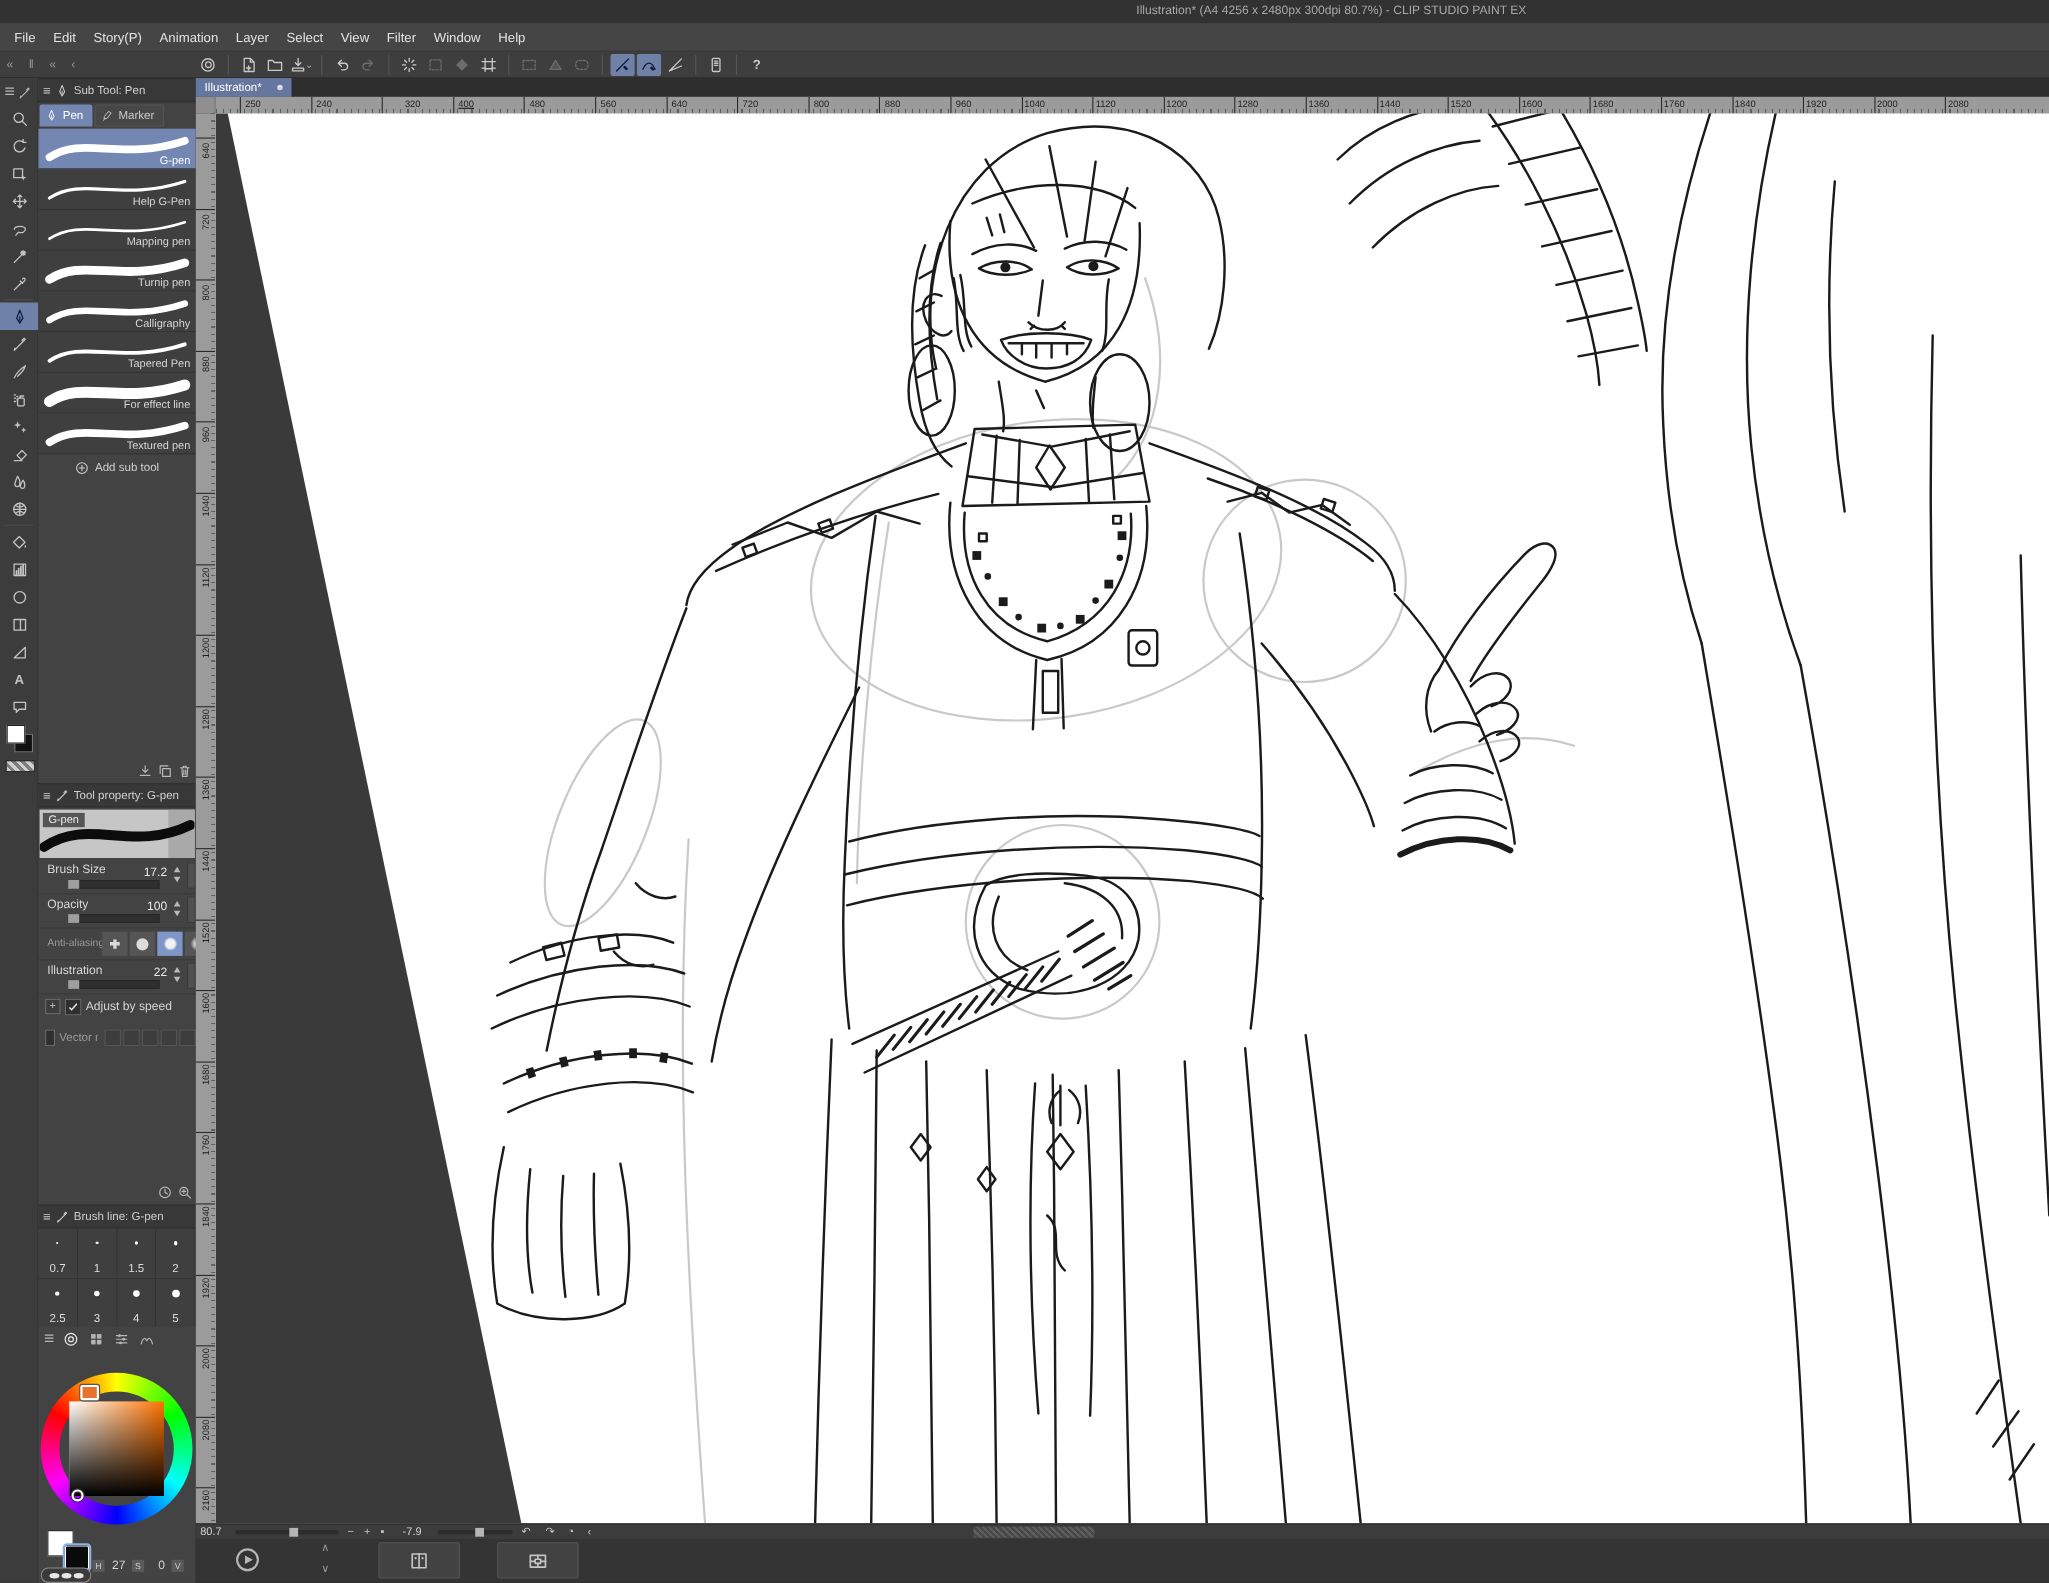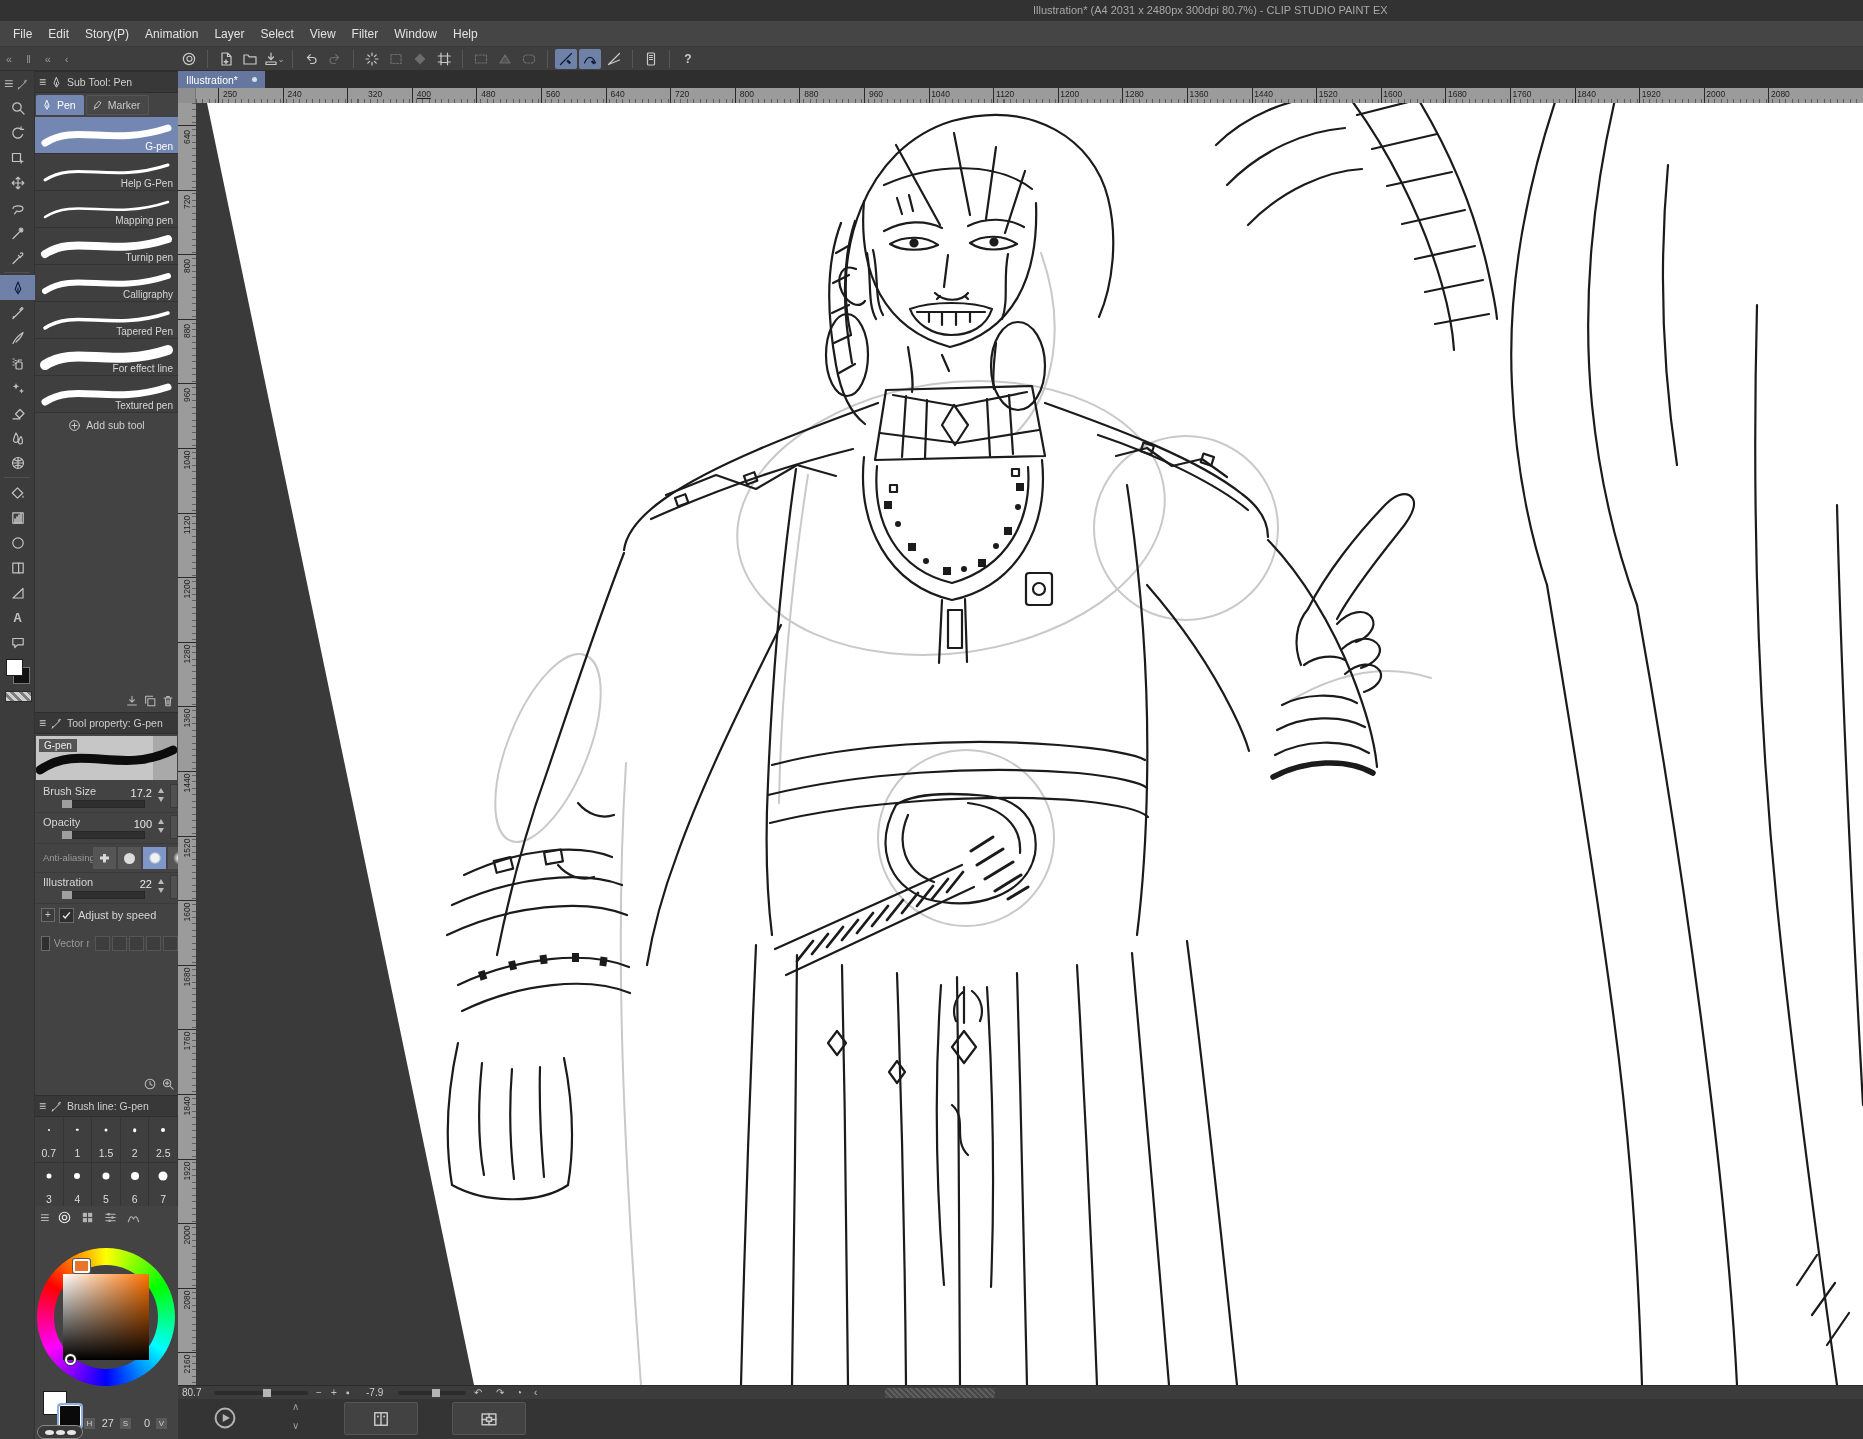--- a/index.html
+++ b/index.html
@@ -70,21 +70,21 @@
   .aa-dot3{width:12px;height:12px;border-radius:50%;background:radial-gradient(circle,#f2f2f2 45%,rgba(240,240,240,0) 78%);}
   .aa-dot4{width:14px;height:14px;border-radius:50%;background:radial-gradient(circle,#e8e8e8 25%,rgba(230,230,230,0) 70%);}
   .chkrow{position:relative;height:22px;display:flex;align-items:center;gap:4px;padding-left:6px;font-size:11px;color:#d6d6d6;}
   .plusbox{width:12px;height:12px;border:1px solid #6a6a6a;background:#3c3c3c;color:#c9c9c9;font-size:10px;line-height:11px;text-align:center;}
   .chk{width:13px;height:13px;border:1px solid #6a6a6a;background:#2f2f2f;display:flex;align-items:center;justify-content:center;}
   .chk svg{width:11px;height:11px;stroke:#e8e8e8;fill:none;stroke-width:2;}
   .vm-boxes{display:flex;gap:2px;margin-left:2px;}
   .vm-box{width:13px;height:13px;border:1px solid #555;background:#3d3d3d;}
   .dim{color:#9a9a9a;}
   
-  .bs-grid{display:grid;grid-template-columns:repeat(5,1fr);}
+  .bs-grid{display:grid;grid-template-columns:repeat(4,1fr);}
   .bs-cell{height:45px;background:#3f3f3f;border-right:1px solid #343434;border-bottom:1px solid #343434;position:relative;}
   .bs-dot{position:absolute;left:50%;top:13px;transform:translate(-50%,-50%);border-radius:50%;background:#fff;}
   .bs-num{position:absolute;left:0;right:0;bottom:3px;text-align:center;font-size:10.5px;color:#ddd;}
   
   .cp-tabs{display:flex;align-items:center;gap:8px;padding:3px 0 2px 5px;color:#b5b5b5;height:22px;box-sizing:border-box;}
   .cp-tab.sel{color:#e8e8e8;}
   .wheel{position:absolute;left:2px;top:42px;width:138px;height:138px;border-radius:50%;
     background:conic-gradient(from 300deg,#f00 0deg,#ff0 60deg,#0f0 120deg,#0ff 180deg,#00f 240deg,#f0f 300deg,#f00 360deg);}
   .wheel-hole{position:absolute;left:19px;top:59px;width:104px;height:104px;border-radius:50%;background:#434343;}
   .sv-square{position:absolute;left:28px;top:68px;width:86px;height:86px;
@@ -130,21 +130,21 @@
   
   .icon{width:16px;height:16px;fill:none;stroke:currentColor;stroke-width:1.2;stroke-linecap:round;stroke-linejoin:round;display:block;}
   .ticon{display:inline-block;text-align:center;}
 </style>
 </head>
 <body>
 
 <div id="app">
 
   <div class="abs titlebar">
-    <span class="t">Illustration* (A4 2031 x 2480px 300dpi 80.7%)  - CLIP STUDIO PAINT EX</span>
+    <span class="t">Illustration* (A4 4256 x 2480px 300dpi 80.7%)  - CLIP STUDIO PAINT EX</span>
   </div>
 
   <div class="abs menubar">
       <span class="menu-item">File</span>
       <span class="menu-item">Edit</span>
       <span class="menu-item">Story(P)</span>
       <span class="menu-item">Animation</span>
       <span class="menu-item">Layer</span>
       <span class="menu-item">Select</span>
       <span class="menu-item">View</span>

